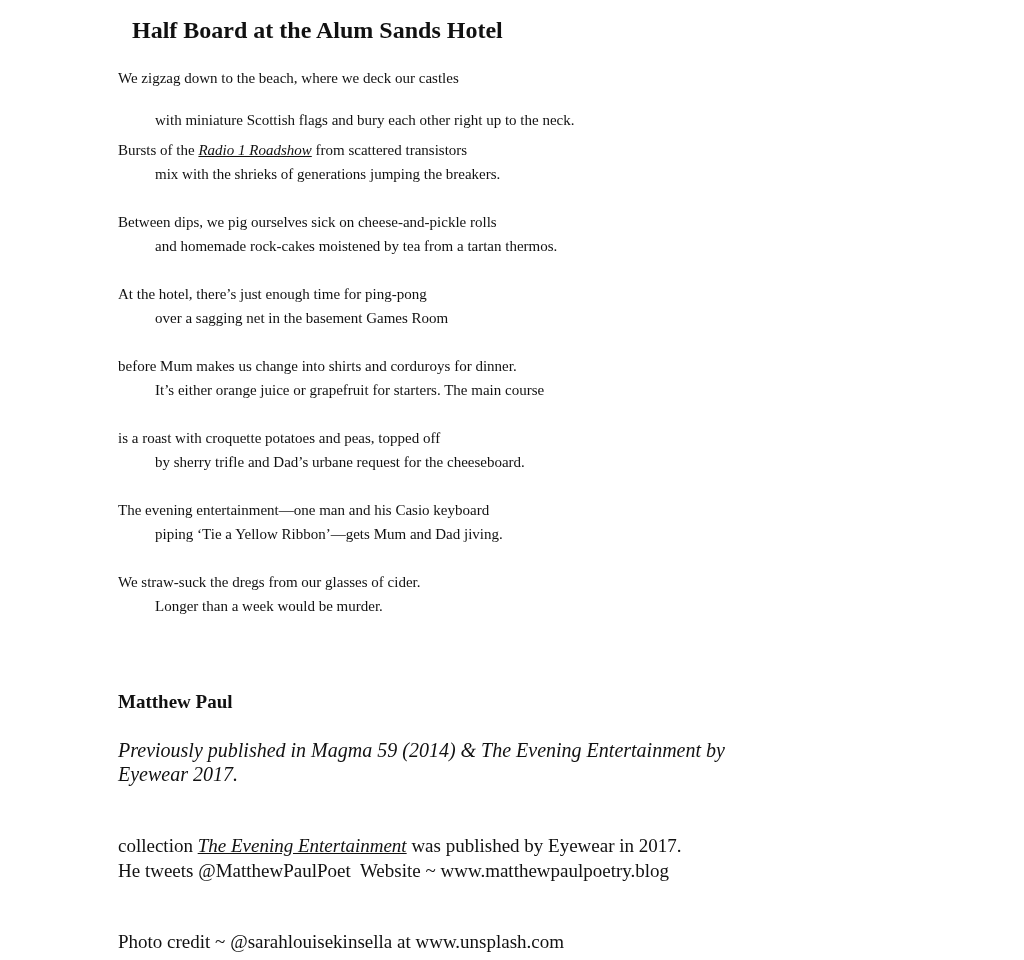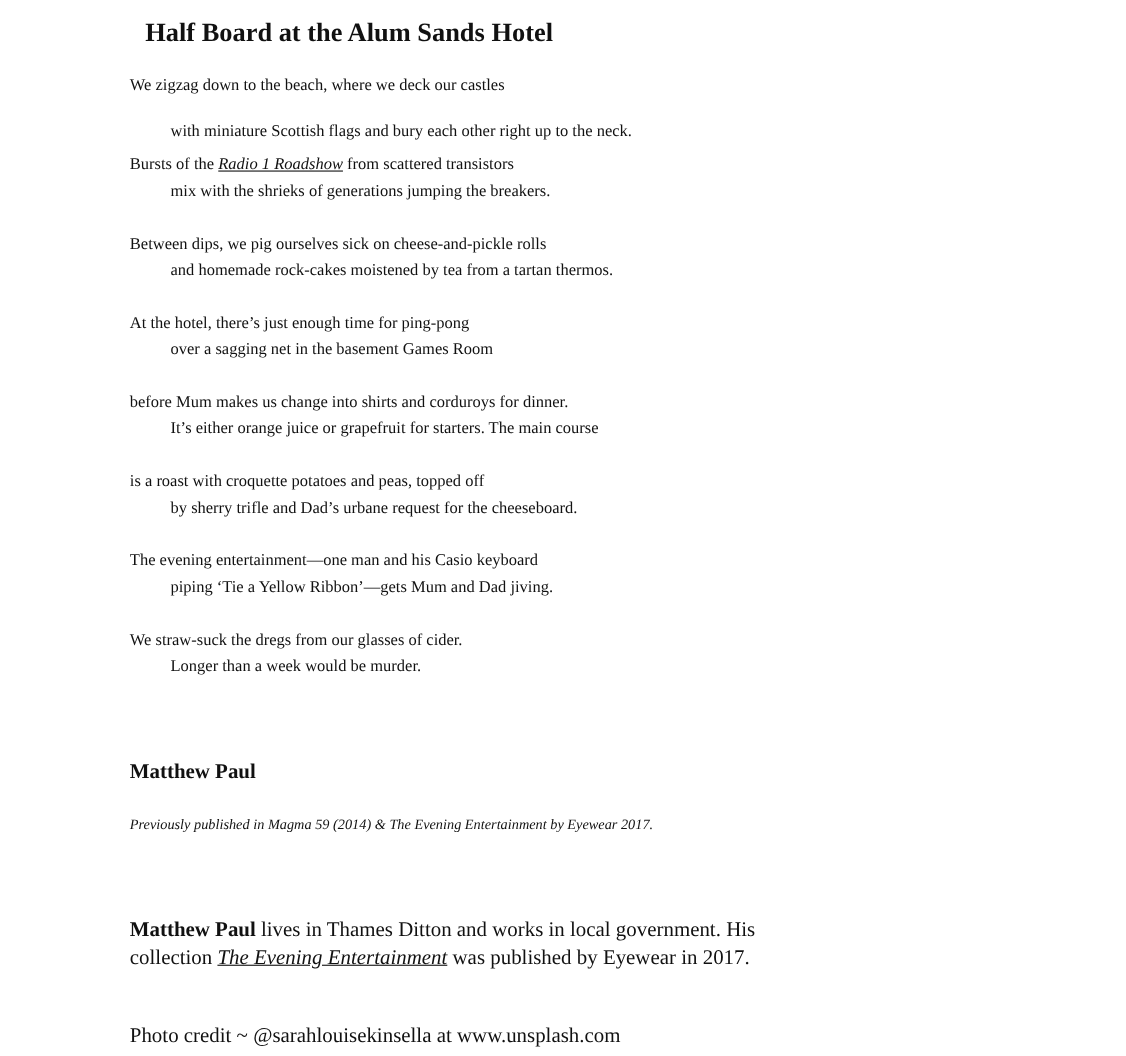--- a/index.html
+++ b/index.html
@@ -46,21 +46,21 @@
       font-size: 19px;
       line-height: 24px;
       white-space: nowrap;
     }
     .pubnote {
       position: absolute;
       left: 0;
       top: 738px;
       width: 650px;
       font-style: italic;
-      font-size: 13px;
+      font-size: 20px;
       line-height: 24px;
     }
     .bio {
       position: absolute;
       left: 0;
       top: 834px;
       width: 650px;
       font-size: 19px;
       line-height: 24.5px;
     }
@@ -105,19 +105,19 @@
   <div class="line indent" style="top:522px">piping ‘Tie a Yellow Ribbon’—gets Mum and Dad jiving.</div>
 
   <div class="line" style="top:570px">We straw-suck the dregs from our glasses of cider.</div>
   <div class="line indent" style="top:594px">Longer than a week would be murder.</div>
 
   <div class="author">Matthew Paul</div>
 
   <div class="pubnote">Previously published in Magma 59 (2014) &amp; The Evening Entertainment by Eyewear 2017.</div>
 
   <div class="bio">
-    <span class="row"><b>Matthew Paul</b><span> lives in Thames Ditton and works in local government. His</span></span>
     <span class="row"><span>collection </span><i>The Evening Entertainment</i><span> was published by Eyewear in 2017.</span></span>
+    <span class="row" style="white-space:pre"><span>He tweets </span><span>@MatthewPaulPoet</span><span>  Website ~ </span><span>www.matthewpaulpoetry.blog</span></span>
   </div>
 
   <div class="credit"><span>Photo credit ~ </span><span>@sarahlouisekinsella</span><span> at </span><span>www.unsplash.com</span></div>
 
 </div>
 
 </body></html>

